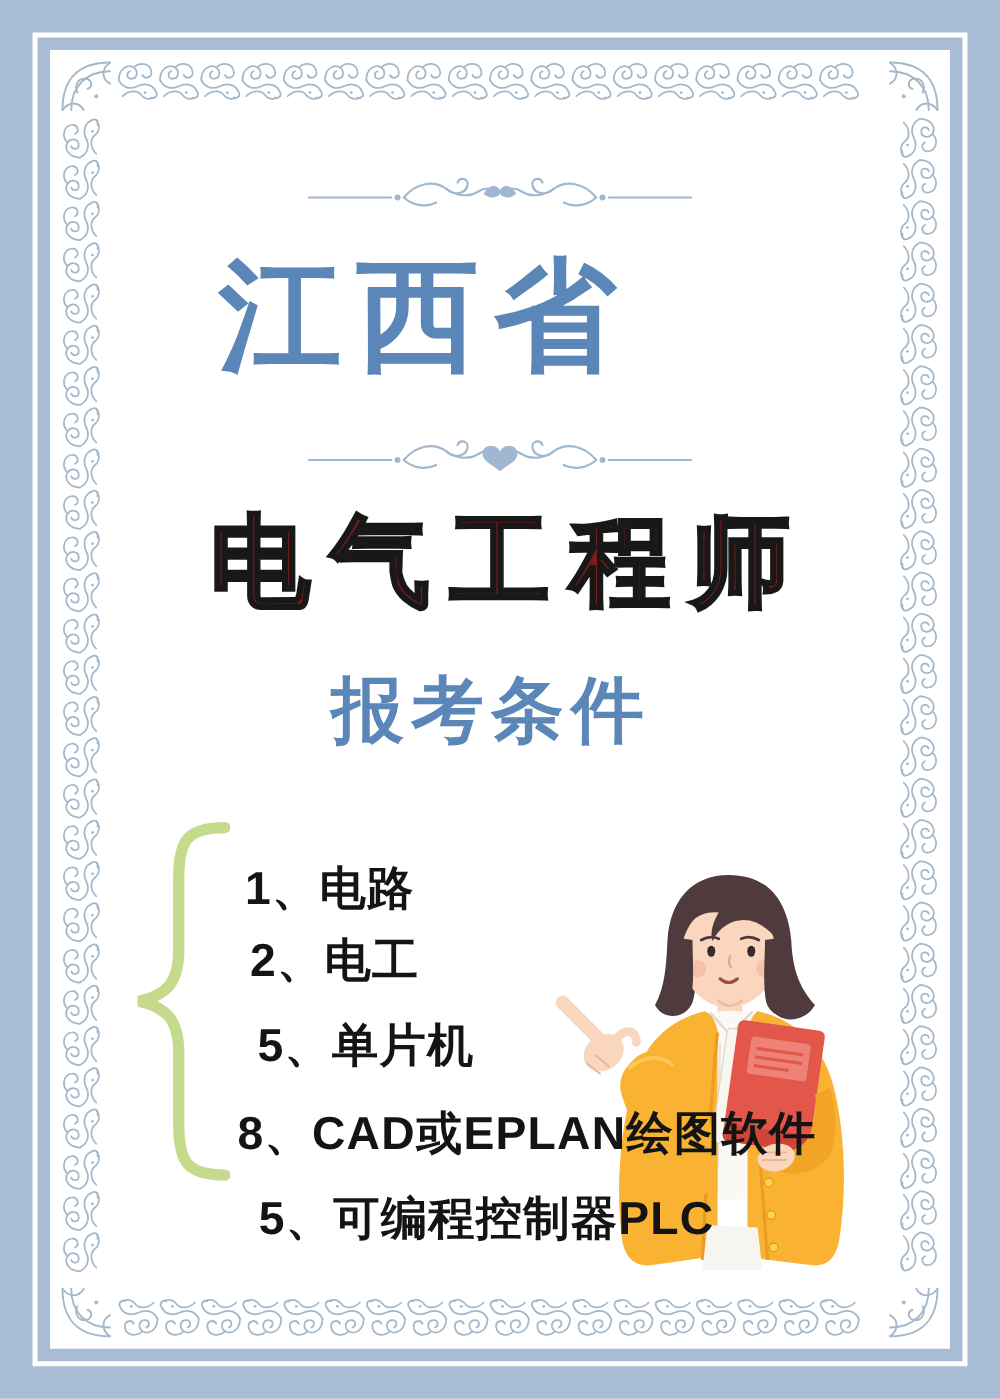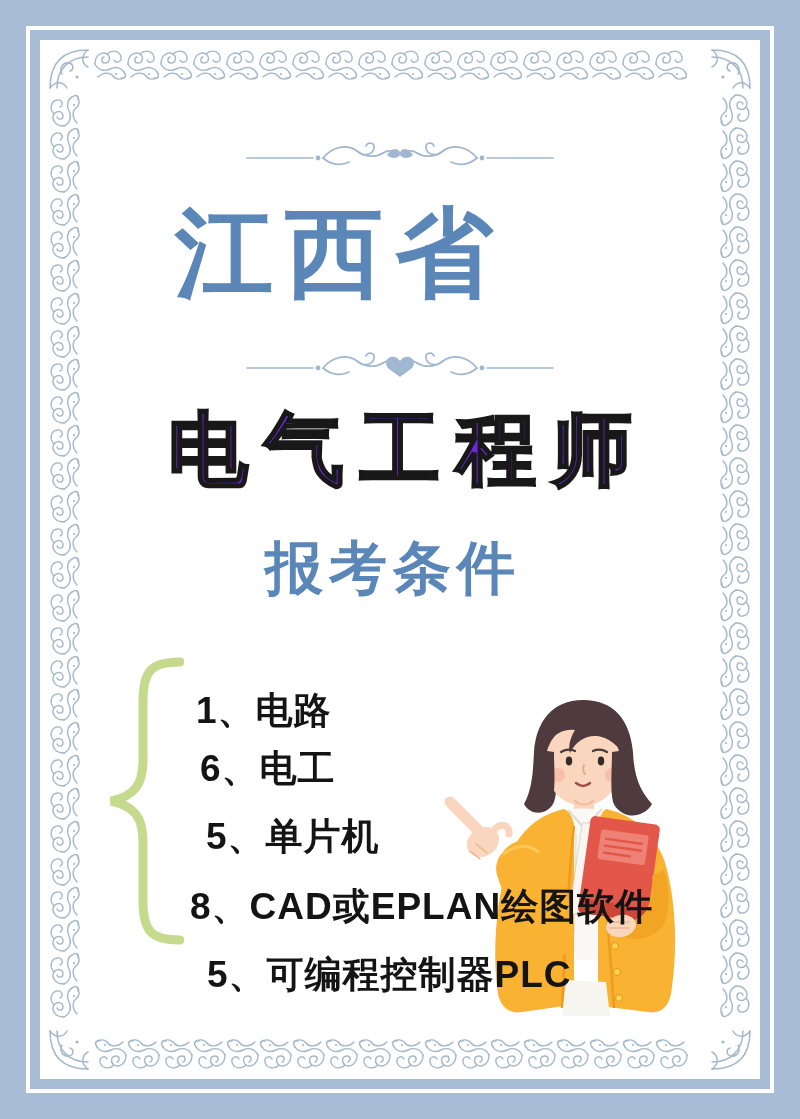--- a/index.html
+++ b/index.html
@@ -22,21 +22,21 @@
   #divider-bottom{top:351px;}
   .province-title{
     position:absolute;left:0;top:196px;width:668px;text-align:center;
     font-family:"Liberation Serif","DejaVu Serif",serif;
     font-weight:bold;font-size:98px;line-height:1.2;
     color:#5b86b8;letter-spacing:12px;padding-left:12px;box-sizing:border-box;
   }
   .main-title{
     position:absolute;left:0;top:404px;width:800px;text-align:center;
     font-weight:900;font-size:80px;line-height:1.15;
-    color:#6d28d9;letter-spacing:16px;padding-left:16px;box-sizing:border-box;
+    color:#7f1d1d;letter-spacing:16px;padding-left:16px;box-sizing:border-box;
     -webkit-text-stroke:2.5px #181818;
   }
   .sub-title{
     position:absolute;left:0;top:534px;width:780px;text-align:center;
     font-family:"Liberation Serif","DejaVu Serif",serif;
     font-weight:bold;font-size:58px;line-height:1.2;
     color:#5b86b8;letter-spacing:6px;padding-left:6px;box-sizing:border-box;
   }
   .req-item{
     position:absolute;font-weight:bold;font-size:37px;color:#141414;
@@ -214,21 +214,21 @@
   </g>
   <path d="M155,10 C151,3 141,5 141,12 C141,18 148,20 155,26 C162,20 169,18 169,12 C169,5 159,3 155,10 Z" fill="#a0b7d2"></path>
 </svg>
 
 <div class="main-title">电气工程师</div>
 
 <div class="sub-title">报考条件</div>
 
 <div>
   <div class="req-item" id="req-0">1、电路</div>
-  <div class="req-item" id="req-1">6、电工</div>
+  <div class="req-item" id="req-1">2、电工</div>
   <div class="req-item" id="req-2">5、单片机</div>
   <div class="req-item" id="req-3">8、CAD或EPLAN绘图软件</div>
   <div class="req-item" id="req-4">5、可编程控制器PLC</div>
 </div>
 
 <svg class="brace-svg" width="86" height="290" viewBox="0 0 86 290">
   <path d="M82,6 C52,6 45,16 45,46 L45,104 C45,128 37,140 13,145 C37,150 45,162 45,186 L45,244 C45,274 52,284 82,284" fill="none" stroke="#c6da8d" stroke-width="9" stroke-linecap="round"></path>
 </svg>
 
 <svg class="woman-svg" width="296" height="322" viewBox="0 0 296 322">

